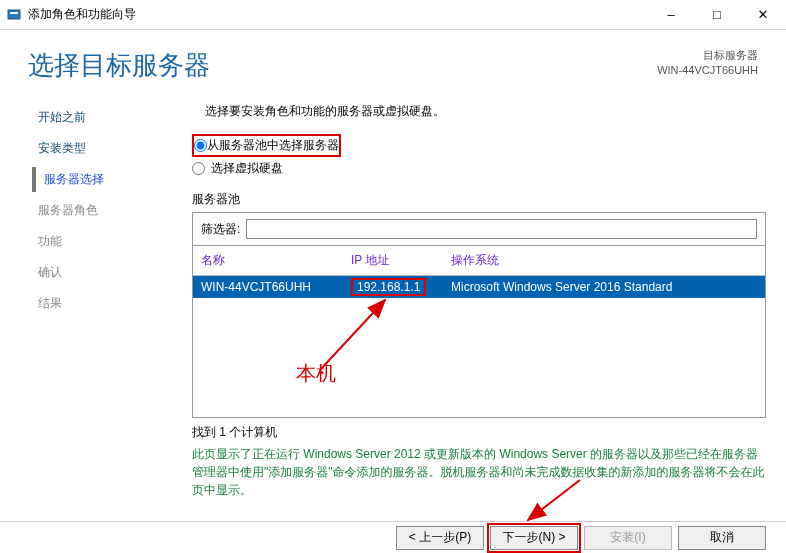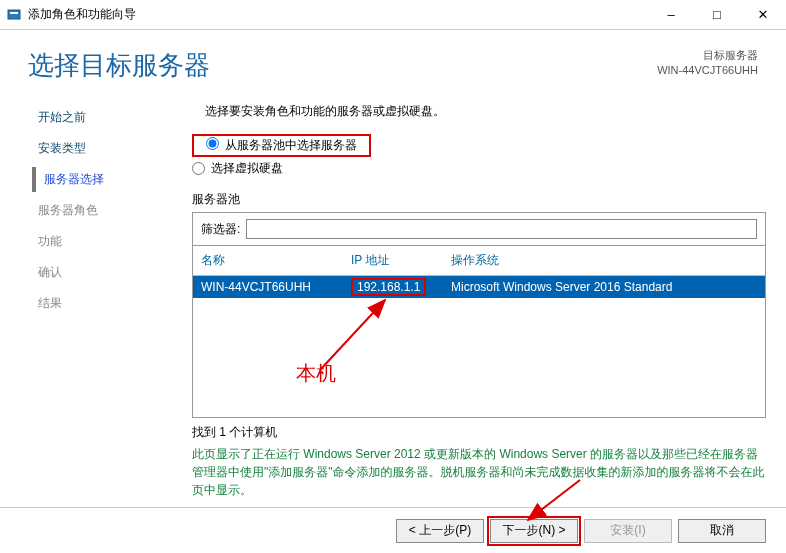--- a/index.html
+++ b/index.html
@@ -77,21 +77,21 @@
   .main {
     flex: 1;
   }
   .intro { font-size: 12px; margin: 10px 13px 14px; }
   .radio-row {
     display: flex; align-items: center; gap: 6px;
     margin: 3px 0;
     font-size: 12px;
   }
   .radio-row input { margin: 0; }
-  .red-box { border: 2px solid #d00; padding: 1px 12px; display: inline-flex; align-items: flex-start; gap:6px;}
+  .red-box { border: 2px solid #d00; padding: 1px 0; display: inline-flex; align-items: center; }
   .pool-label { margin: 14px 0 4px; font-size: 12px; }
   .filter-row {
     border: 1px solid #999;
     padding: 6px 8px;
     display: flex; align-items: center; gap: 6px;
     background: #fdfdfd;
   }
   .filter-row input {
     flex: 1;
     border: 1px solid #888;
@@ -101,21 +101,21 @@
   }
   .table-wrap {
     border: 1px solid #999; border-top: none;
     height: 172px;
     overflow: hidden;
     background: #fff;
   }
   .thead {
     display: flex;
     padding: 6px 8px;
-    color: #0369a1;
+    color: #6d28d9;
     font-size: 12px;
     border-bottom: 1px solid #bbb;
   }
   .th-name { width: 150px; }
   .th-ip { width: 100px; }
   .th-os { flex: 1; }
   .trow {
     display: flex;
     padding: 4px 8px;
     background: #0063b1;
@@ -130,21 +130,21 @@
     border: 2px solid #d00;
     color: #fff;
     padding: 0 4px;
   }
   .found-text { margin-top: 6px; font-size: 12px; }
   .desc-text { font-size: 12px; color: #15803d; line-height: 1.5; margin-top: 4px; }
 
   .footer {
     position: absolute;
     bottom: 0; left: 0; right: 0;
-    height: 46px;
+    height: 32px;
     border-top: 1px solid #ccc;
     display: flex;
     align-items: center;
     justify-content: flex-end;
     gap: 6px;
     padding: 4px 20px;
     background: #fff;
   }
   .btn {
     min-width: 88px;

